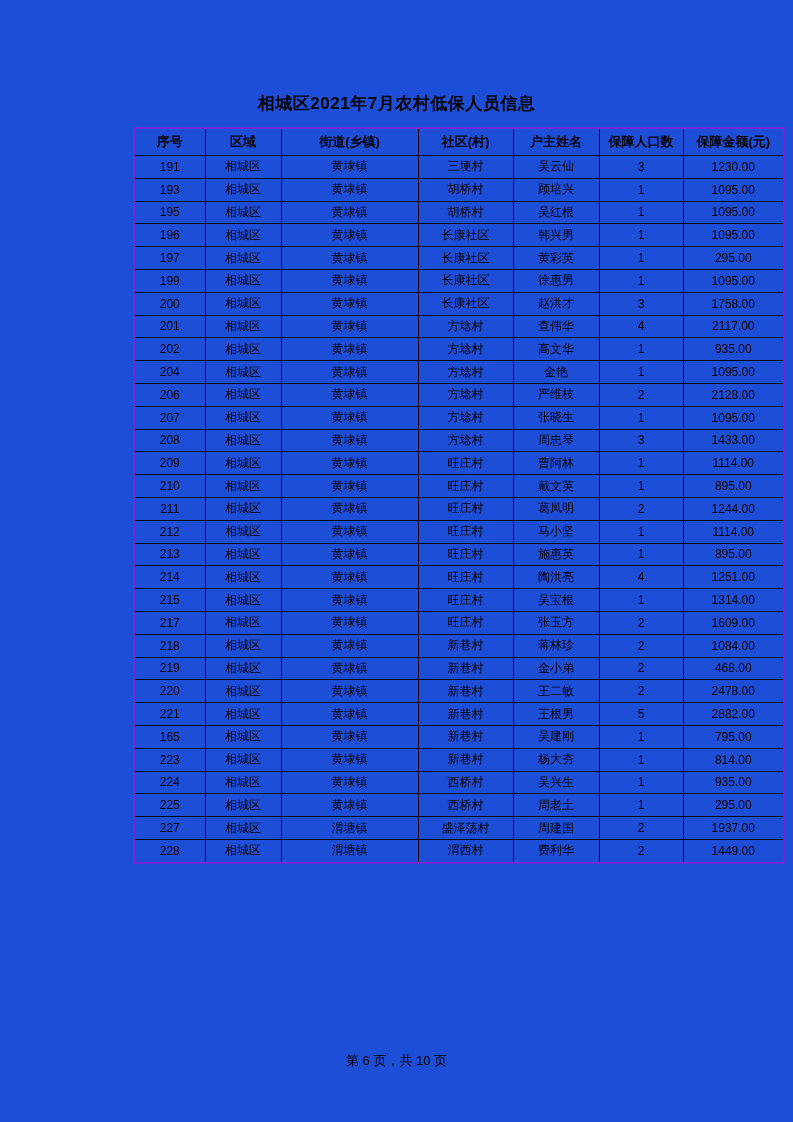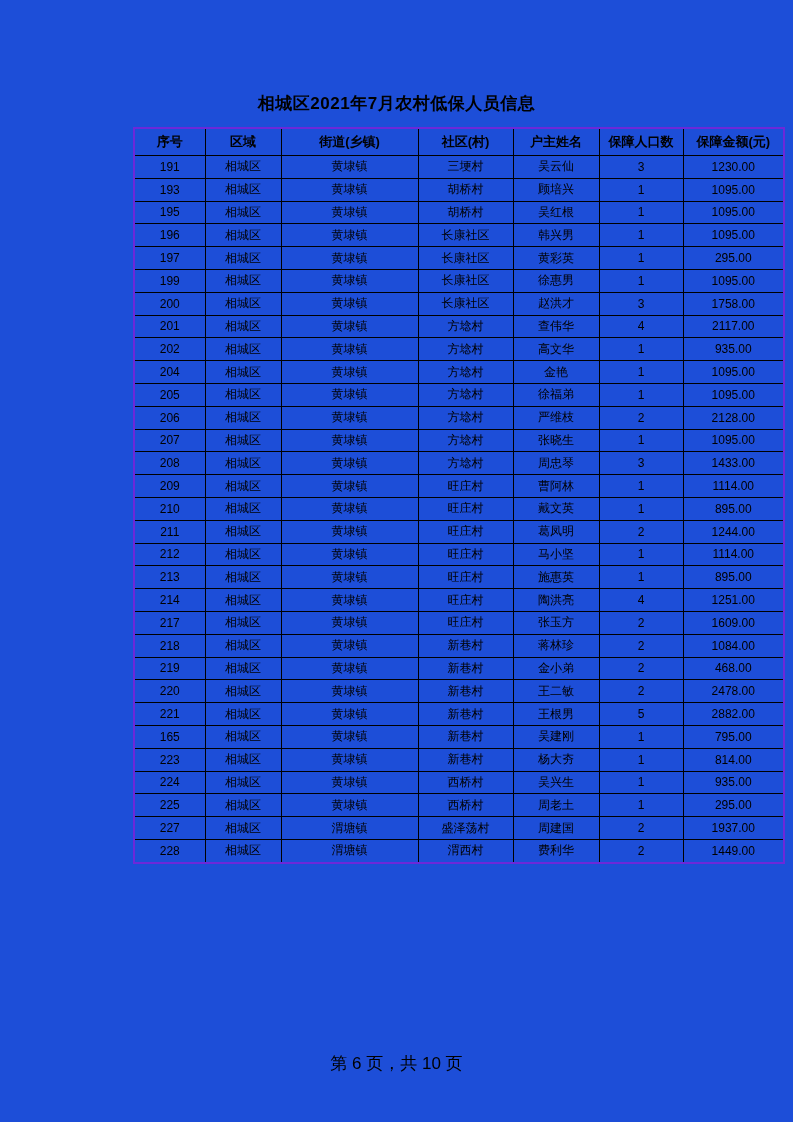--- a/index.html
+++ b/index.html
@@ -54,21 +54,21 @@
     height: 21.8px;
     font-size: 12px;
     font-weight: normal;
   }
   .page-footer {
     position: absolute;
     top: 1052px;
     left: 0;
     width: 100%;
     text-align: center;
-    font-size: 17px;
+    font-size: 13px;
   }
 </style>
 </head>
 <body>
 
 <div class="page">
 
   <div class="doc-title">相城区2021年7月农村低保人员信息</div>
 
   <table class="lowbao">
@@ -177,29 +177,20 @@
         <tr>
     <td>204</td>
     <td>相城区</td>
     <td>黄埭镇</td>
     <td>方埝村</td>
     <td>金艳</td>
     <td>1</td>
     <td>1095.00</td>
   </tr>
         <tr>
-    <td>205</td>
-    <td>相城区</td>
-    <td>黄埭镇</td>
-    <td>方埝村</td>
-    <td>徐福弟</td>
-    <td>1</td>
-    <td>1095.00</td>
-  </tr>
-        <tr>
     <td>206</td>
     <td>相城区</td>
     <td>黄埭镇</td>
     <td>方埝村</td>
     <td>严维枝</td>
     <td>2</td>
     <td>2128.00</td>
   </tr>
         <tr>
     <td>207</td>
@@ -267,20 +258,29 @@
         <tr>
     <td>214</td>
     <td>相城区</td>
     <td>黄埭镇</td>
     <td>旺庄村</td>
     <td>陶洪亮</td>
     <td>4</td>
     <td>1251.00</td>
   </tr>
         <tr>
+    <td>215</td>
+    <td>相城区</td>
+    <td>黄埭镇</td>
+    <td>旺庄村</td>
+    <td>吴宝根</td>
+    <td>1</td>
+    <td>1314.00</td>
+  </tr>
+        <tr>
     <td>217</td>
     <td>相城区</td>
     <td>黄埭镇</td>
     <td>旺庄村</td>
     <td>张玉方</td>
     <td>2</td>
     <td>1609.00</td>
   </tr>
         <tr>
     <td>218</td>

